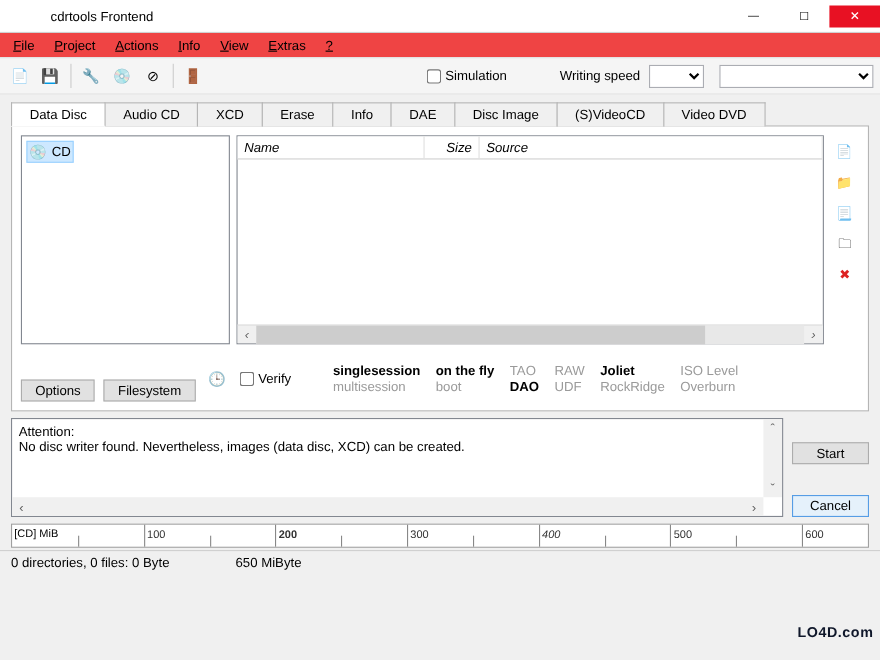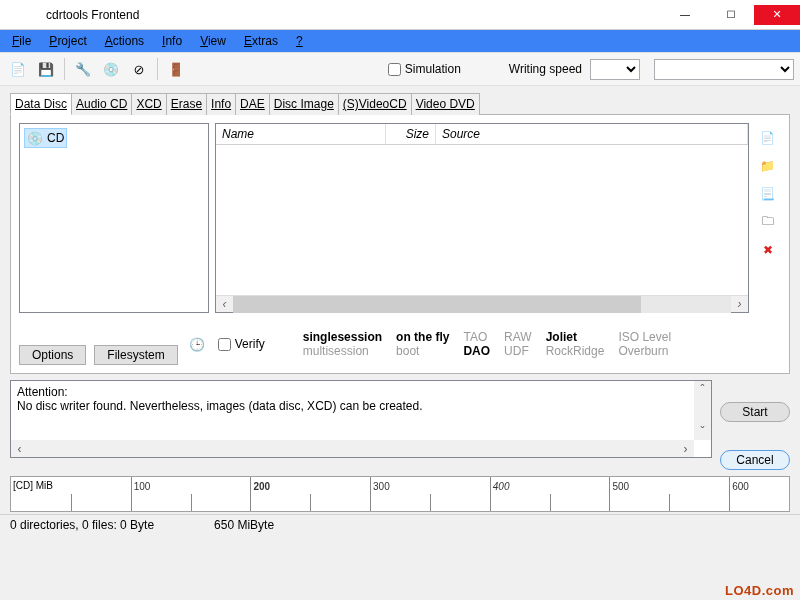--- a/index.html
+++ b/index.html
@@ -7,35 +7,35 @@
 
 .titlebar { background: #fff; height: 30px; display: flex; align-items: center; border-bottom: 1px solid #d0d0d0; }
 .titlebar .title { flex: 1; text-align: left; color: #000; font-size: 12px; }
 .winbtns { display: flex; }
 .winbtn { width: 46px; height: 20px; display: flex; align-items: center; justify-content: center; color: #000; font-size: 12px; }
 .winbtn.min::before { content: "—"; font-size: 10px; }
 .winbtn.max::before { content: "☐"; font-size: 10px; }
 .winbtn.close { background: #e81123; color: #fff; }
 .winbtn.close::before { content: "✕"; font-size: 11px; }
 
-.menubar { background: #3b82f6; height: 22px; display: flex; align-items: center; padding: 0 4px; gap: 2px; }
+.menubar { background: #ef4444; height: 22px; display: flex; align-items: center; padding: 0 4px; gap: 2px; }
 .menuitem { padding: 2px 8px; cursor: default; }
 .menuitem u { text-decoration: underline; }
 
 .toolbar { background: #f5f5f5; height: 34px; display: flex; align-items: center; padding: 0 6px; gap: 4px; border-top: 1px solid #e0e0e0; border-bottom: 1px solid #e0e0e0; }
 .tbbtn { width: 24px; height: 24px; display: flex; align-items: center; justify-content: center; border: 1px solid transparent; cursor: default; }
 .tbsep { width: 1px; height: 22px; background: #ccc; margin: 0 2px; }
 .checkbox { display: flex; align-items: center; gap: 4px; }
 .checkbox input { width: 13px; height: 13px; }
 .toolbar-spacer { flex: 1; }
 .wspeed-label { margin-right: 4px; }
 select.small { height: 21px; border: 1px solid #abadb3; background: #fff; }
 
 .tabstrip { display: flex; padding: 6px 10px 0 10px; background: #f0f0f0; }
-.tab { padding: 3px 4px; border: 1px solid #b5b5b5; border-bottom: none; background: #f0f0f0; margin-right: -1px; cursor: default; position: relative; top: 1px; text-decoration: underline; }
+.tab { padding: 3px 16px; border: 1px solid #b5b5b5; border-bottom: none; background: #f0f0f0; margin-right: -1px; cursor: default; position: relative; top: 1px; }
 .tab.active { background: #fff; border-bottom: 1px solid #fff; z-index: 2; }
 .tabcontent { margin: 0 10px 6px 10px; background: #fff; border: 1px solid #b5b5b5; padding: 8px; }
 
 .dd-row1 { display: flex; gap: 6px; height: 190px; }
 .treebox { width: 190px; border: 1px solid #828790; background: #fff; padding: 4px; }
 .tree-item { display: flex; align-items: center; gap: 4px; padding: 1px 2px; border: 1px solid #99d1ff; background: #cde8ff; width: fit-content; }
 .listbox { flex: 1; border: 1px solid #828790; background: #fff; display: flex; flex-direction: column; font-style: italic; }
 .listheader { display: flex; background: #fff; border-bottom: 1px solid #d0d0d0; }
 .listheader .col { padding: 3px 6px; border-right: 1px solid #e0e0e0; color: #000; }
 .listbody { flex: 1; }
@@ -47,34 +47,34 @@
 .sidepanel .sbtn { width: 18px; height: 18px; display: flex; align-items: center; justify-content: center; cursor: default; }
 
 .optsrow { display: flex; align-items: center; gap: 8px; margin-top: 10px; }
 .btn { padding: 2px 12px; border: 1px solid #acacac; background: #e1e1e1; cursor: default; margin-top: 22px; }
 .icon16 { width: 16px; height: 16px; display: inline-flex; align-items: center; justify-content: center; font-size: 13px; }
 .info-grid { display: grid; grid-template-columns: repeat(6, auto); column-gap: 14px; row-gap: 0px; font-size: 11px; color: #000; margin-left: 30px; }
 .info-grid .dim { color: #9a9a9a; }
 .info-grid .bold { font-weight: 600; }
 
 .msgrow { display: flex; gap: 8px; margin: 4px 10px 6px 10px; }
-.msgbox { flex: 1; border: 1px solid #828790; background: #fff; padding: 4px 6px; height: 78px; position: relative; overflow: hidden; }
+.msgbox { flex: 1; border: 1px solid #828790; background: #fff; padding: 4px 6px; height: 90px; position: relative; overflow: hidden; }
 .msgbox .vscroll { position: absolute; right: 0; top: 0; bottom: 17px; width: 17px; background: #f0f0f0; display: flex; flex-direction: column; justify-content: space-between; align-items: center; }
 .msgbox .hscroll { position: absolute; left: 0; right: 17px; bottom: 0; height: 17px; background: #f0f0f0; display: flex; align-items: center; justify-content: space-between; }
 .msgbox .arrow { width: 17px; height: 17px; display: flex; align-items: center; justify-content: center; color: #606060; }
 .actionbtns { display: flex; flex-direction: column; gap: 6px; }
-.actionbtns .btn { width: 70px; text-align: center; border-radius: 10px; }
+.actionbtns .btn { width: 70px; text-align: center; }
 .actionbtns .btn.primary { border-color: #569de5; background: #e5f1fb; }
 
-.ruler { margin: 2px 10px; border: 1px solid #a0a0a0; height: 36px; position: relative; background: #fff; }
+.ruler { margin: 2px 10px; border: 1px solid #a0a0a0; height: 22px; position: relative; background: #fff; }
 .ruler .tick { position: absolute; top: 0; bottom: 0; width: 1px; background: #888; }
 .ruler .lbl { position: absolute; top: 4px; font-size: 10px; color: #333; }
 .ruler .unit { position: absolute; left: 2px; top: 3px; font-size: 10px; }
 .statusbar { height: 20px; background: #f0f0f0; display: flex; align-items: center; padding: 0 10px; gap: 60px; border-top: 1px solid #d0d0d0; font-size: 11px; }
-.watermark { position: absolute; right: 6px; bottom: 2px; color: #c2410c; font-size: 13px; font-weight: bold; letter-spacing: 0.5px; }
+.watermark { position: absolute; right: 6px; bottom: 18px; color: #0f172a; font-size: 13px; font-weight: bold; letter-spacing: 0.5px; }
 </style>
 </head>
 <body>
 
 <div class="titlebar">
   <div style="width:46px"></div>
   <div class="title">cdrtools Frontend</div>
   <div class="winbtns">
     <div class="winbtn min"></div>
     <div class="winbtn max"></div>

